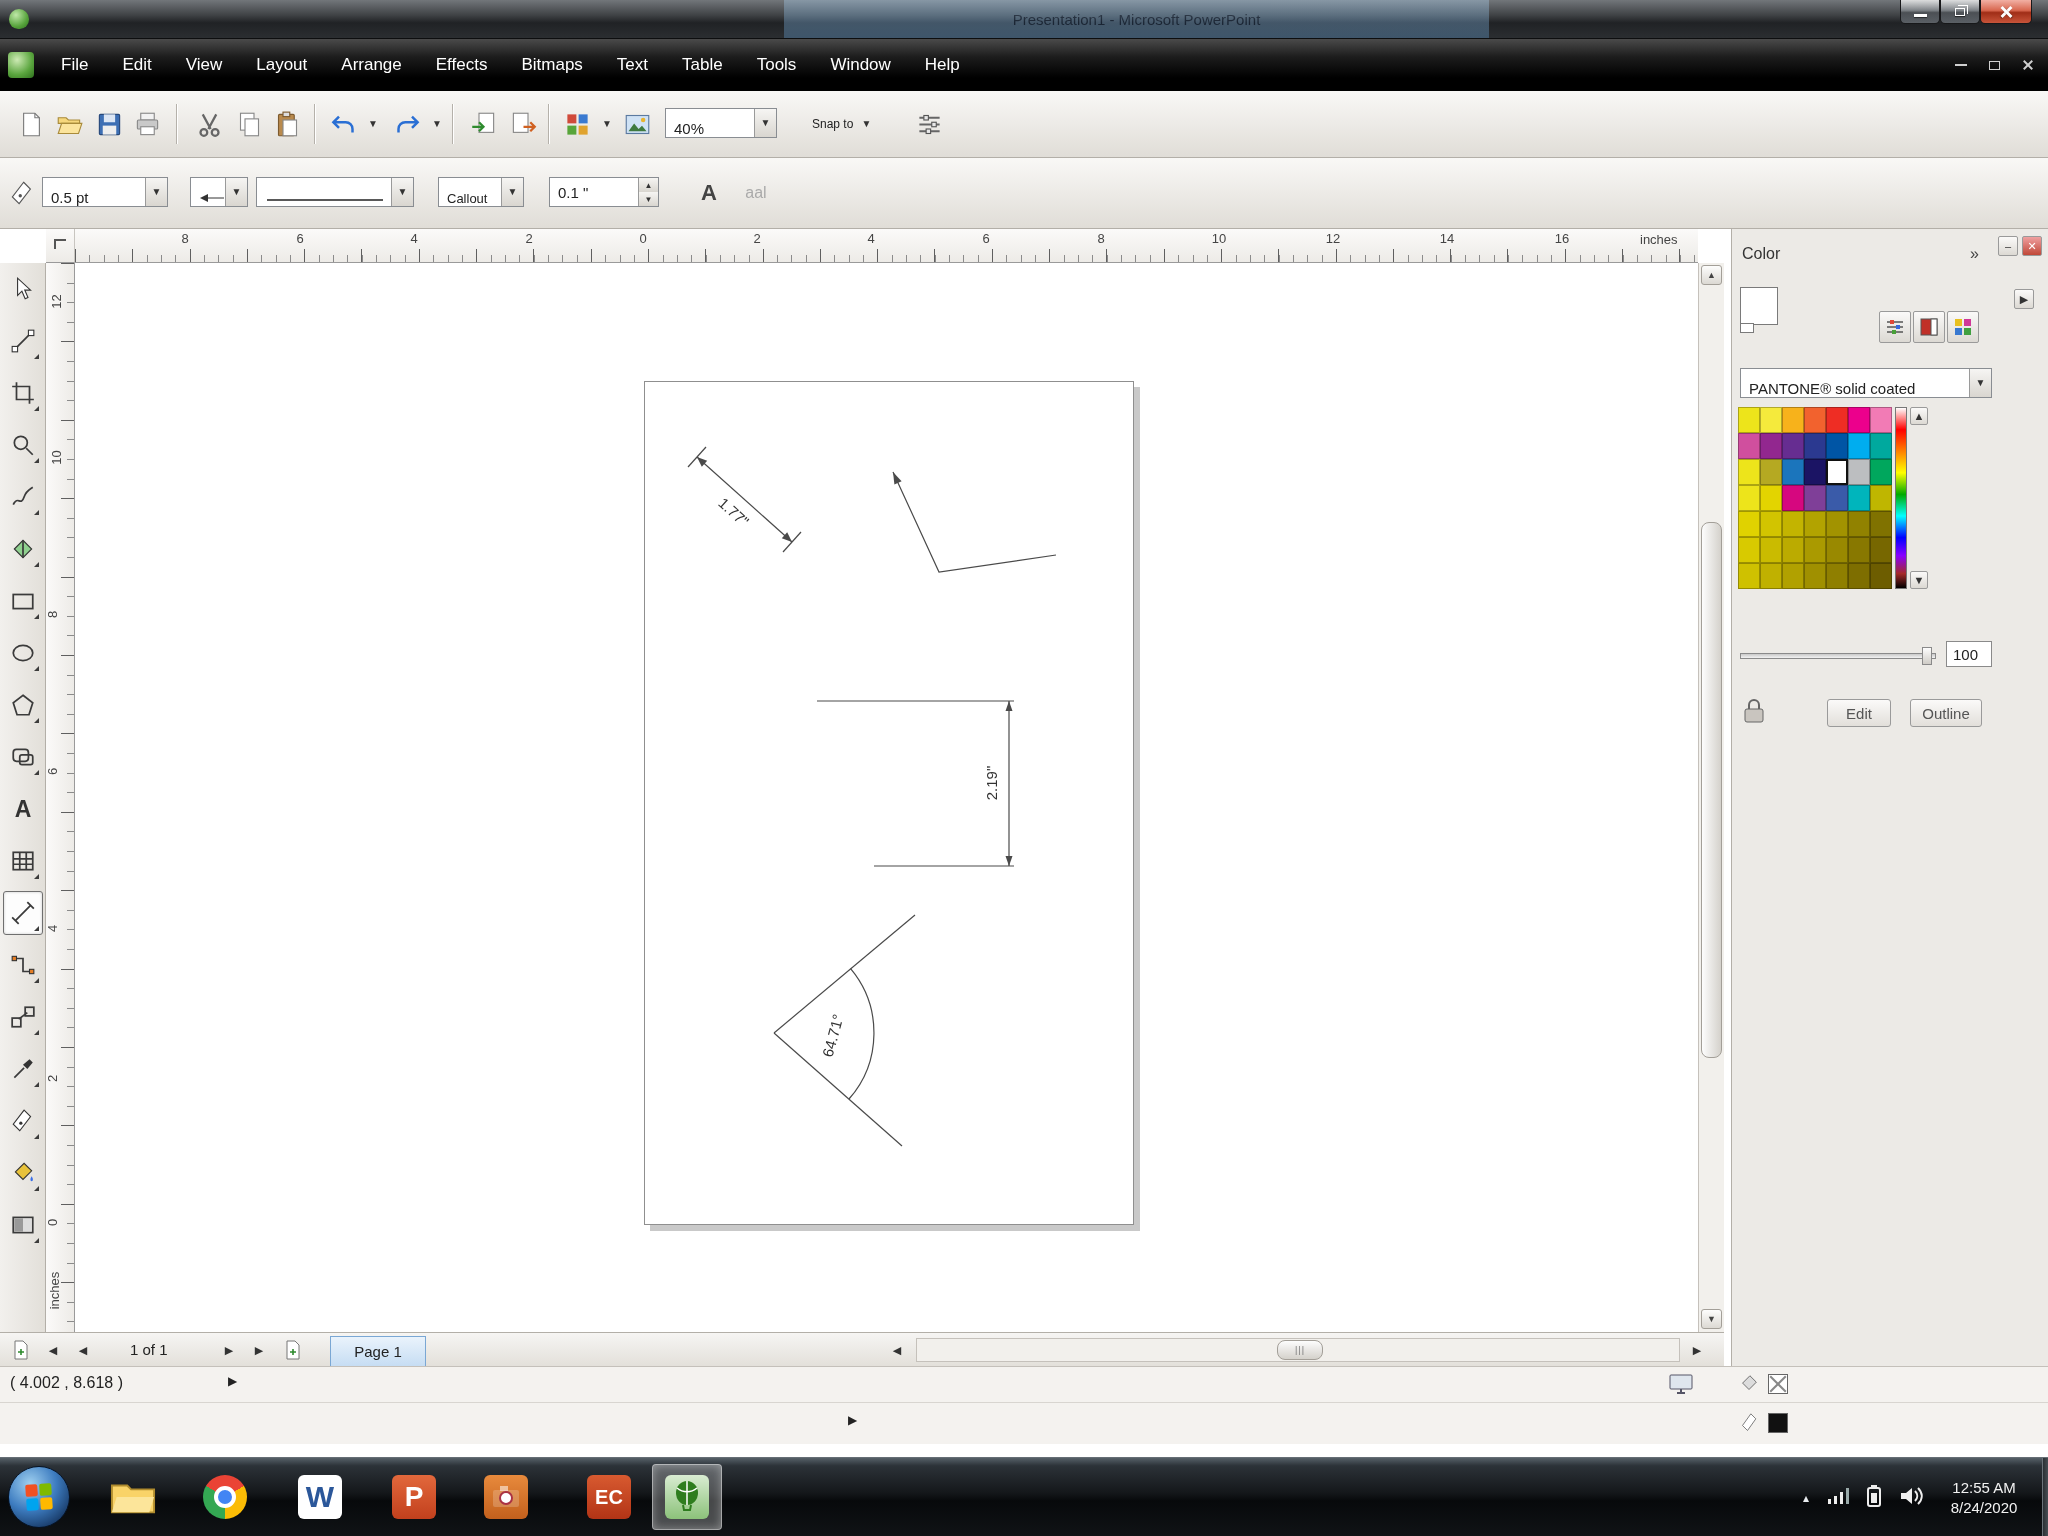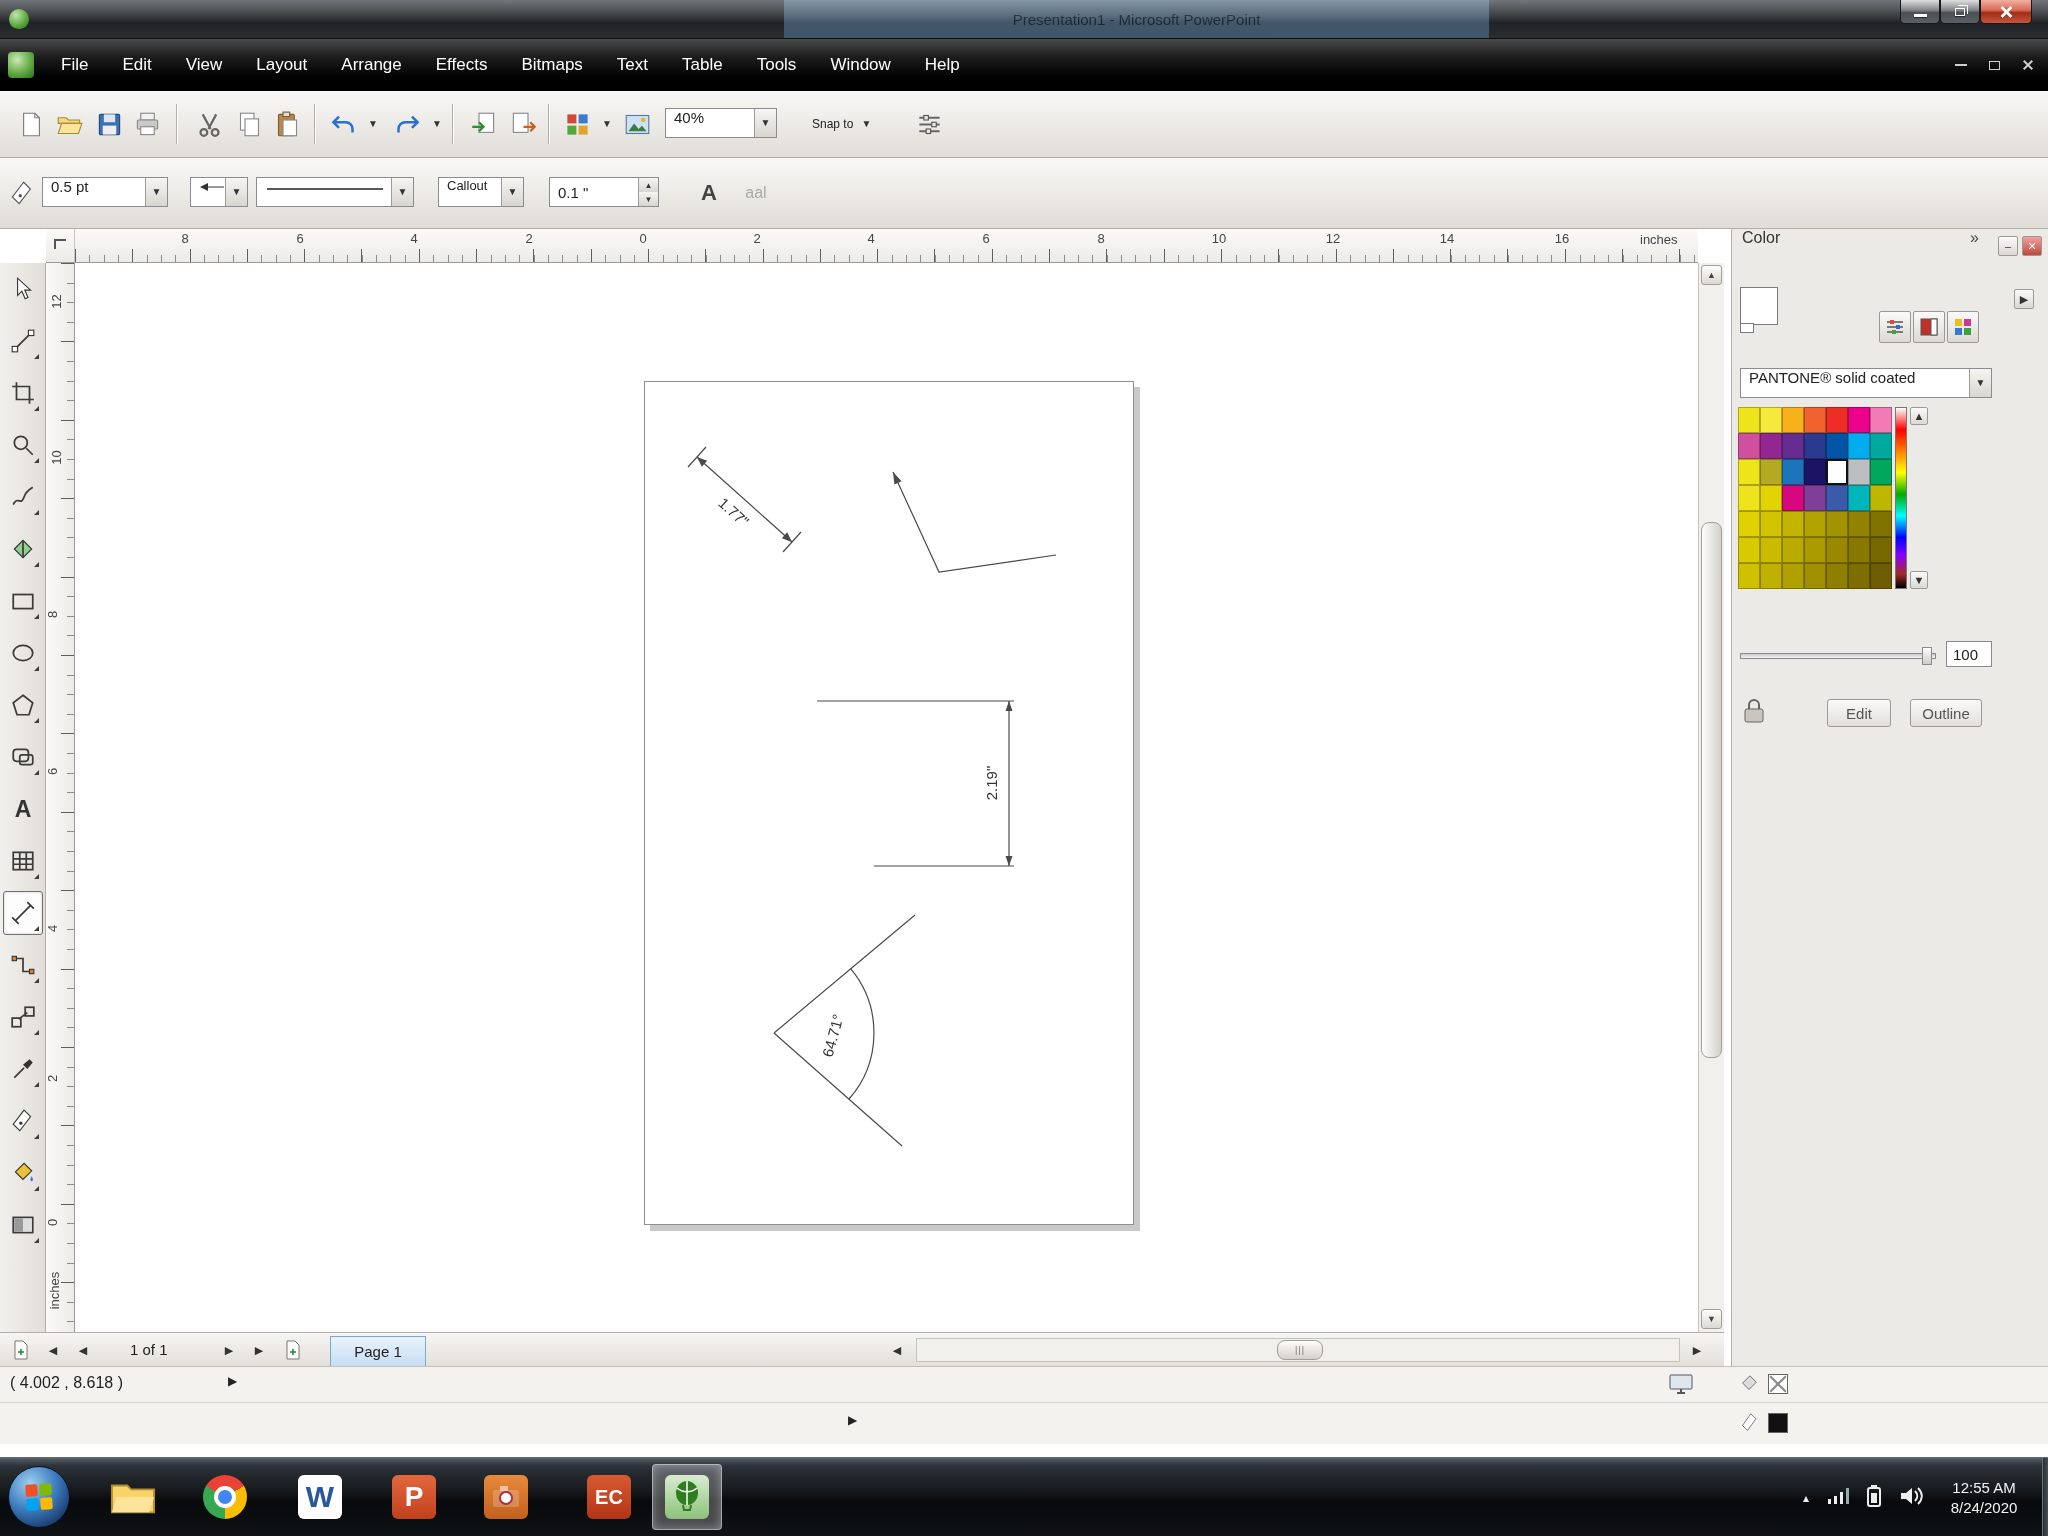--- a/index.html
+++ b/index.html
@@ -30,21 +30,21 @@
 .dc-x:before,.dc-x:after{content:"";position:absolute;left:5px;top:0;width:2px;height:12px;background:#cfcfcf}
 .dc-x:before{transform:rotate(45deg)}.dc-x:after{transform:rotate(-45deg)}
 
 #toolbar{position:absolute;left:0;top:91px;width:2048px;height:67px;background:linear-gradient(#f9f8f6,#e0ddd7);border-bottom:1px solid #b3afa8}
 #propbar{position:absolute;left:0;top:158px;width:2048px;height:71px;background:linear-gradient(#f9f8f6,#e0ddd7);border-bottom:1px solid #b3afa8}
 .tbtn{position:absolute;top:12px;width:42px;height:42px;border-radius:3px;display:flex;align-items:center;justify-content:center}
 .tbtn svg{width:27px;height:27px}
 .tsep{position:absolute;top:13px;width:2px;height:40px;border-left:1px solid #b5b1aa;border-right:1px solid #fff}
 .caret{font-size:10px;color:#333;line-height:1}
 .caret-btn{position:absolute;top:22px;width:18px;height:22px;display:flex;align-items:center;justify-content:center}
-.combo{position:absolute;display:flex;align-items:flex-start;background:#fff;border:1px solid #898d92;height:30px;font-size:15px}
+.combo{position:absolute;display:flex;align-items:flex-end;background:#fff;border:1px solid #898d92;height:30px;font-size:15px}
 .combo .val{flex:1;padding:0 8px;white-space:nowrap;overflow:hidden}
 .combo .dd{width:22px;height:100%;background:linear-gradient(#f6f5f3,#d9d6d0);border-left:1px solid #9a9a9a;display:flex;align-items:center;justify-content:center}
 .spin{position:absolute;display:flex;height:30px;border:1px solid #898d92;background:#fff;font-size:15px}
 .spin .val{padding:0 8px;display:flex;align-items:center}
 .spin .updown{width:20px;display:flex;flex-direction:column;border-left:1px solid #9a9a9a}
 .spin .updown div{flex:1;display:flex;align-items:center;justify-content:center;background:linear-gradient(#f6f5f3,#d9d6d0);font-size:8px;color:#333}
 
 #corner{position:absolute;left:46px;top:229px;width:29px;height:34px;background:linear-gradient(#fbfaf9,#edebe7);border-bottom:1px solid #9a9a9a;border-right:1px solid #c8c5c0}
 #corner .lmark{position:absolute;left:8px;top:10px;width:12px;height:10px;border-left:2px solid #555;border-top:2px solid #555}
 #hruler{position:absolute;left:75px;top:229px;width:1623px;height:34px;background:linear-gradient(#fbfaf9,#edebe7);border-bottom:1px solid #9a9a9a;overflow:hidden}
@@ -65,21 +65,21 @@
 .ic{stroke:#3b3b3b;fill:none;stroke-width:1.6}
 
 #canvas{position:absolute;left:75px;top:263px;width:1623px;height:1069px;background:#fff;overflow:hidden}
 #page{position:absolute;left:569px;top:118px;width:490px;height:844px;background:#fff;border:1px solid #8f8f8f;box-shadow:6px 6px 0 #c9c9c9}
 #drawing{position:absolute;left:0;top:0}
 #vscroll{position:absolute;left:1698px;top:263px;width:26px;height:1069px;background:#f2f0ec;border-left:1px solid #c5c1bb}
 .sbtn{position:absolute;left:2px;width:21px;height:20px;background:linear-gradient(#fdfdfc,#dcd9d3);border:1px solid #a39f98;border-radius:3px;display:flex;align-items:center;justify-content:center;font-size:9px;color:#444}
 #vthumb{position:absolute;left:2px;top:259px;width:21px;height:536px;background:linear-gradient(90deg,#fdfdfd,#d4d1cb);border:1px solid #a39f98;border-radius:8px}
 
 #docker{position:absolute;left:1731px;top:229px;width:317px;height:1137px;background:#eceae6;border-left:1px solid #b3afa8}
-#docker-header{position:absolute;left:0;top:0;width:317px;height:34px;display:flex;align-items:flex-start;font-size:16px;color:#333;padding-left:10px}
+#docker-header{position:absolute;left:0;top:0;width:317px;height:34px;display:flex;align-items:flex-end;font-size:16px;color:#333;padding-left:10px}
 .dkbtn{width:20px;height:20px;border:1px solid #9a9a9a;background:linear-gradient(#fbfaf9,#dcd9d3);display:flex;align-items:center;justify-content:center;font-size:11px;color:#333;border-radius:2px}
 #cur-color{position:absolute;left:8px;top:58px;width:38px;height:38px;background:#fff;border:1px solid #7a7a7a}
 #cur-color:after{content:"";position:absolute;left:-1px;bottom:-9px;width:12px;height:8px;background:#fff;border:1px solid #7a7a7a}
 .viewbtn{position:absolute;top:82px;width:32px;height:32px;border:1px solid #9a9a9a;border-radius:2px;background:linear-gradient(#fbfaf9,#dcd9d3);display:flex;align-items:center;justify-content:center}
 #palette-grid{position:absolute;left:6px;top:178px;width:156px;display:grid;grid-template-columns:repeat(7,22px)}
 .swatch{width:22px;height:26px;box-shadow:inset 0 0 0 1px rgba(0,0,0,.28)}
 .swatch.sel{outline:2px solid #111;outline-offset:-2px;box-shadow:inset 0 0 0 4px #fff}
 #rainbow{position:absolute;left:163px;top:178px;width:12px;height:182px;border:1px solid #777;background:linear-gradient(#fff,#f00 12%,#ff8000 24%,#ff0 36%,#0a0 48%,#0ff 60%,#00f 72%,#80f 82%,#a52a2a 92%,#000)}
 #tint-track{position:absolute;left:8px;top:424px;width:196px;height:6px;border:1px solid #8a8a8a;background:linear-gradient(#c9c9c9,#f2f2f2)}
 #tint-thumb{position:absolute;left:190px;top:418px;width:10px;height:18px;background:linear-gradient(#fdfdfd,#cfccc6);border:1px solid #8a8a8a}

